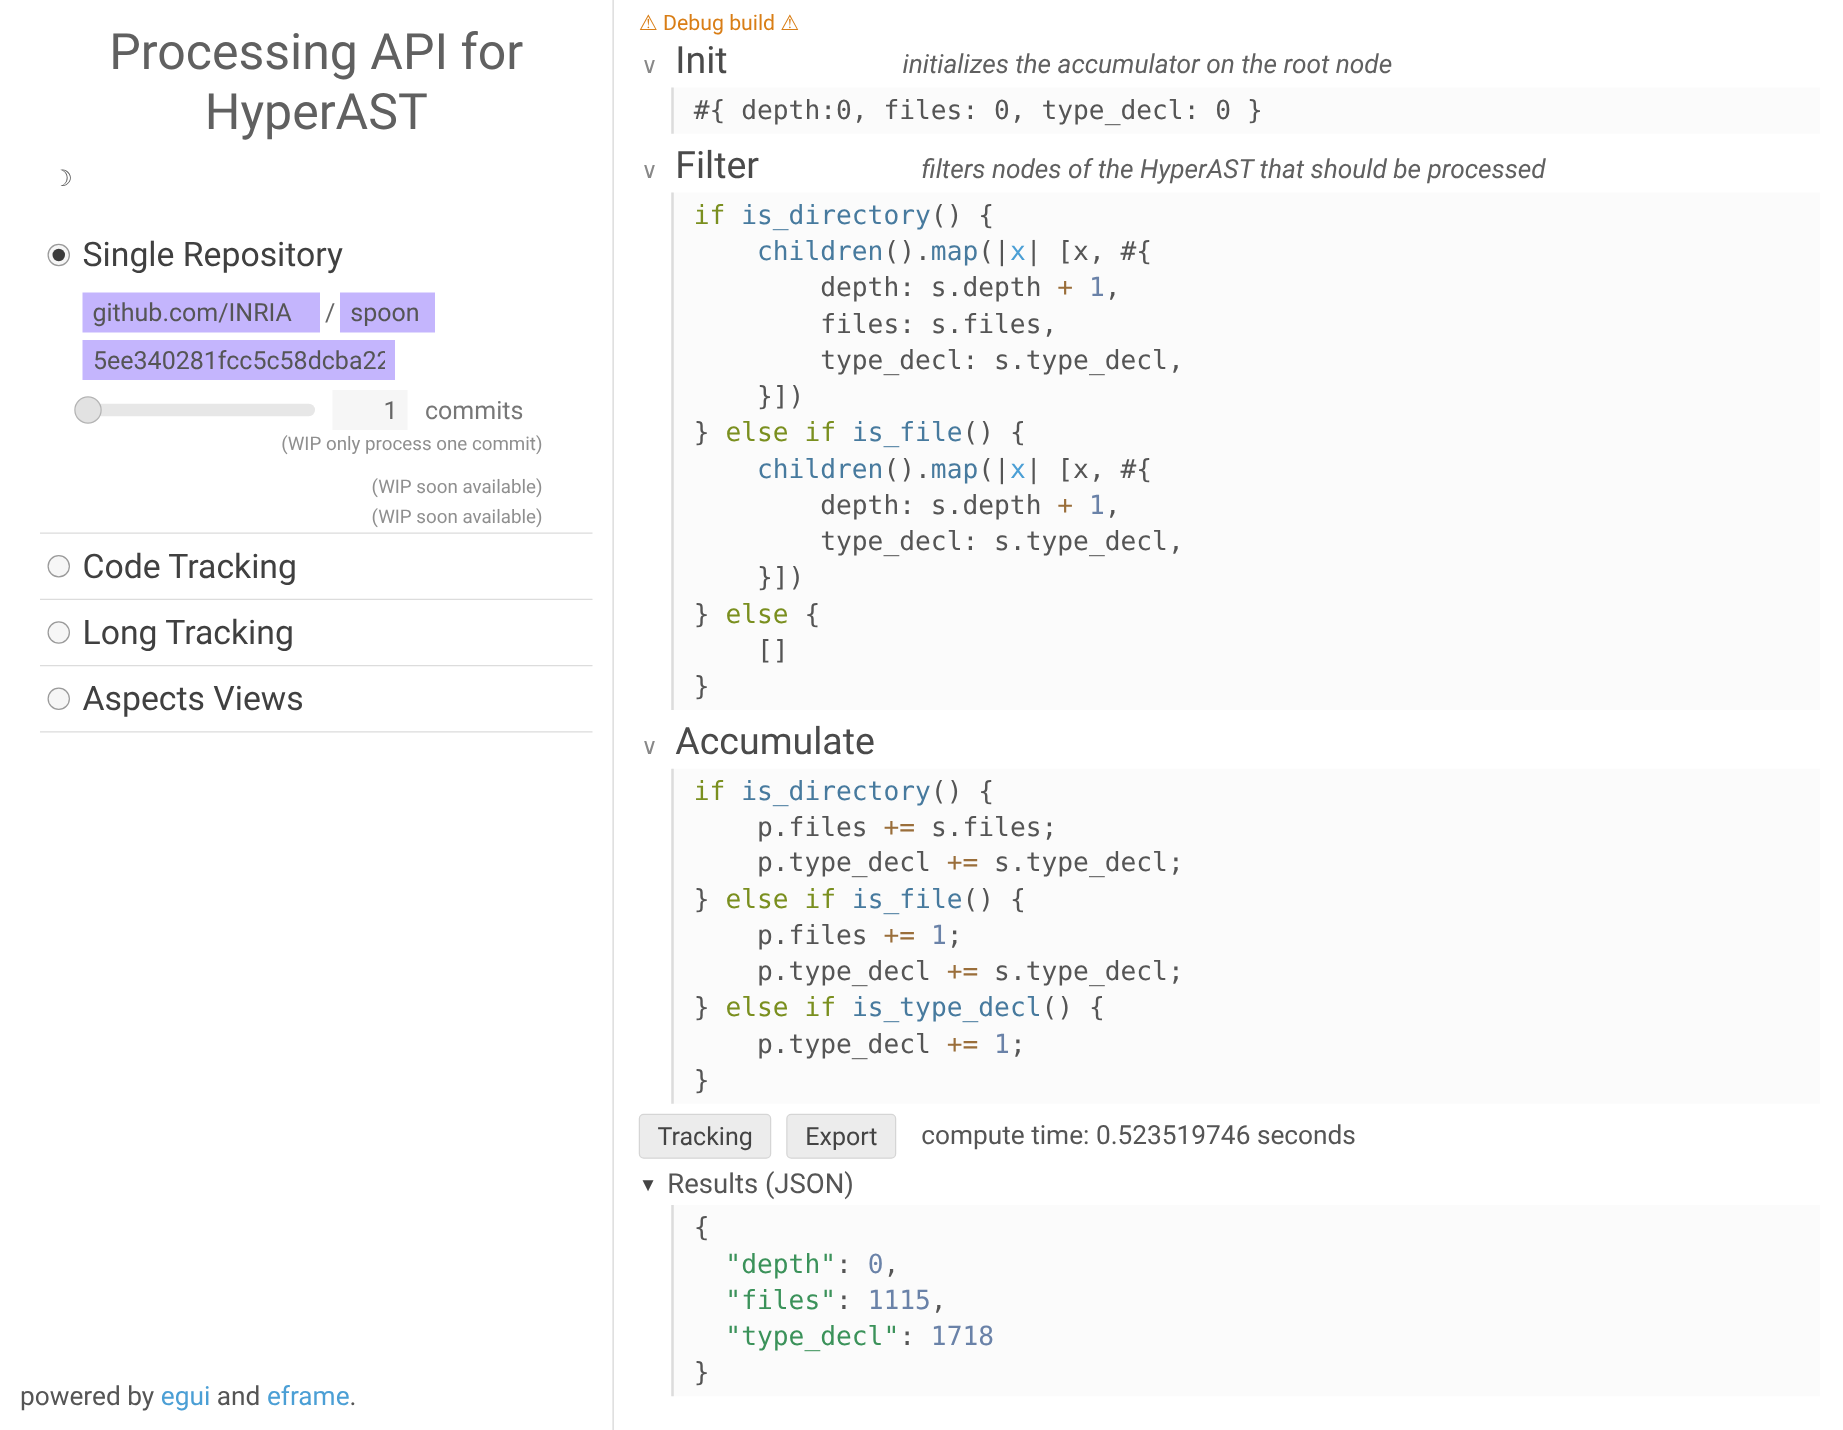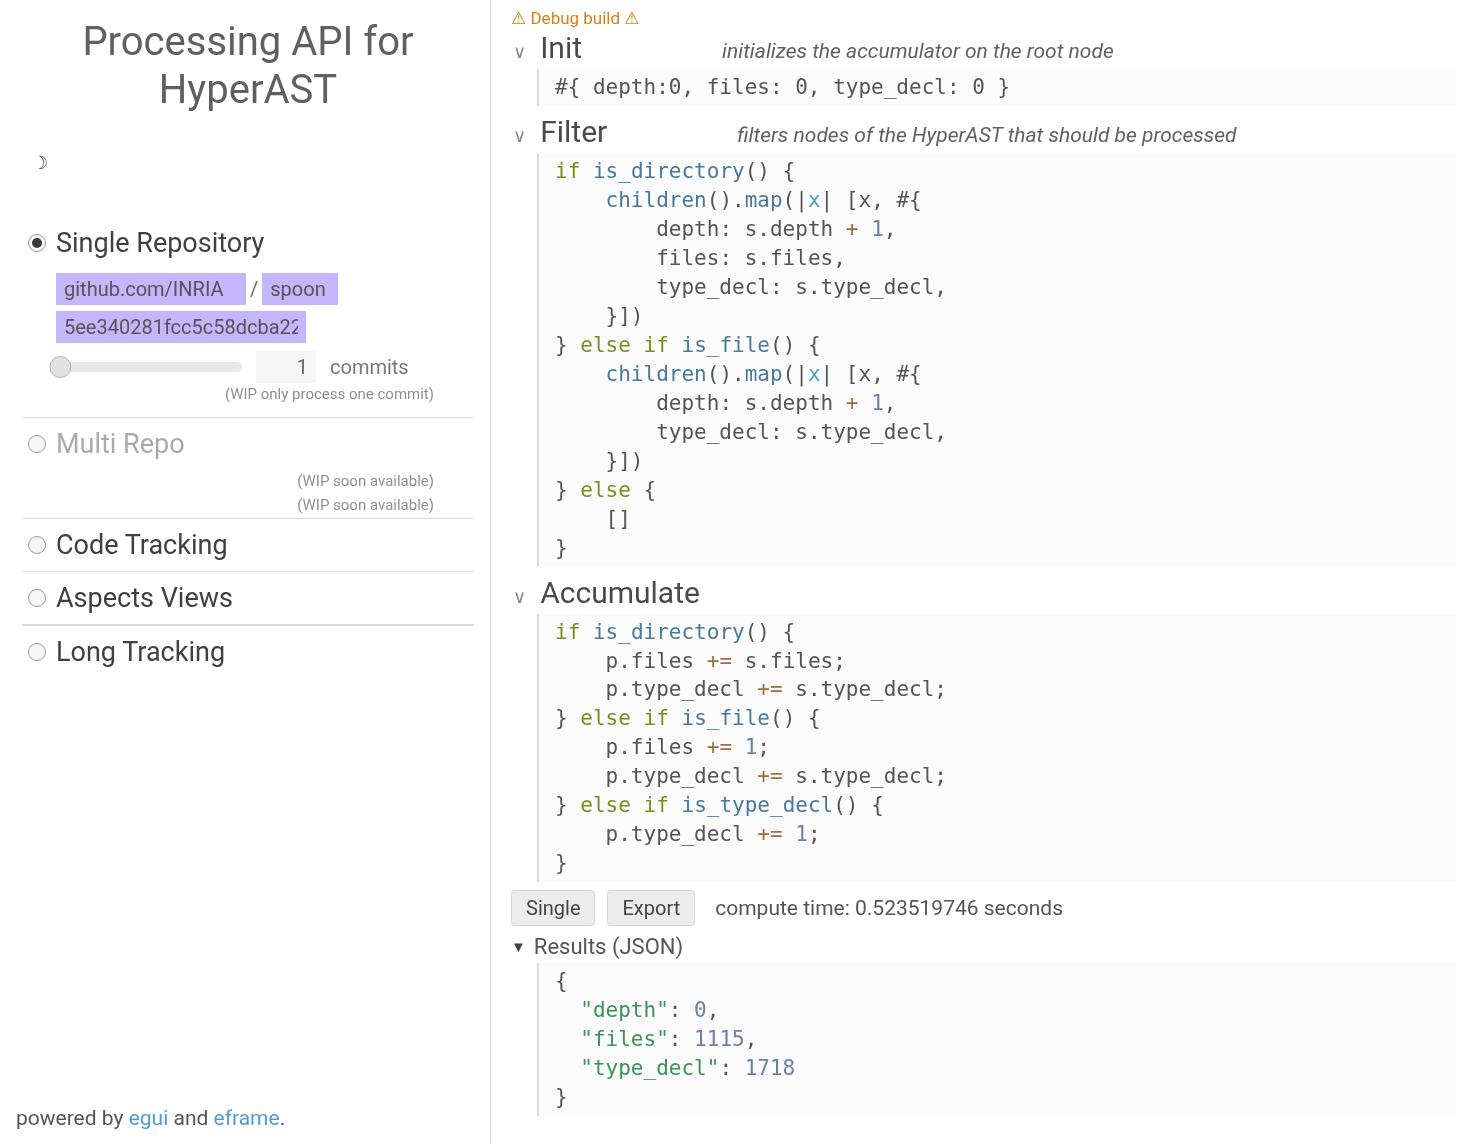--- a/index.html
+++ b/index.html
@@ -7,26 +7,25 @@
   font-family: -apple-system, BlinkMacSystemFont, "Segoe UI", Roboto, "Helvetica Neue", Arial, sans-serif;
   background: #ffffff;
   color: #3c3c3c;
   display: flex;
   width: 1474px;
   height: 1144px;
   font-size: 19px;
 }
 .sidebar {
   width: 490px;
-  padding: 8px 16px 16px 22px;
+  padding: 8px 16px 16px 32px;
   display: flex;
   flex-direction: column;
   position: relative;
   min-height: 1144px;
-  gap: 20px;
 }
 .app-title {
   font-size: 40px;
   font-weight: 400;
   color: #606060;
   text-align: center;
   line-height: 1.2;
   margin-top: 10px;
   margin-bottom: 18px;
 }
@@ -146,41 +145,37 @@
       <div class="slider-row">
         <div class="slider-track">
           <div class="slider-thumb"></div>
         </div>
         <input class="commit-count" value="1" style="">
         <span class="commits-label">commits</span>
       </div>
       <div class="wip-note">(WIP only process one commit)</div>
     </div>
 
-    <div class="nav-item disabled">
-      <span class="radio"></span>
-      <span>Multi Repo</span>
-    </div>
     <div class="wip-note">(WIP  soon available)</div>
 
     <div class="wip-note">(WIP  soon available)</div>
 
     <div class="nav-item enabled">
       <span class="radio"></span>
       <span>Code Tracking</span>
     </div>
 
+    <div class="nav-item enabled">
+      <span class="radio"></span>
+      <span>Long Tracking</span>
+    </div>
+
     <div class="nav-item enabled" style="border-bottom:1px solid #dcdcdc;">
       <span class="radio"></span>
       <span>Aspects Views</span>
-    </div>
-
-    <div class="nav-item enabled">
-      <span class="radio"></span>
-      <span>Long Tracking</span>
     </div>
   </div>
 
   <div class="footer">
     <span>powered by </span><span class="link">egui</span><span> and </span><span class="link">eframe</span><span>.</span>
   </div>
 </div>
 
 <div class="divider-vert"></div>
 
@@ -228,21 +223,21 @@
     <span class="tk-id">p.type_decl</span> <span class="tk-op">+=</span> <span class="tk-id">s.type_decl</span><span class="tk-pun">;</span>
 <span class="tk-pun">}</span> <span class="tk-kw">else</span> <span class="tk-kw">if</span> <span class="tk-fn">is_file</span><span class="tk-pun">() {</span>
     <span class="tk-id">p.files</span> <span class="tk-op">+=</span> <span class="tk-num">1</span><span class="tk-pun">;</span>
     <span class="tk-id">p.type_decl</span> <span class="tk-op">+=</span> <span class="tk-id">s.type_decl</span><span class="tk-pun">;</span>
 <span class="tk-pun">}</span> <span class="tk-kw">else</span> <span class="tk-kw">if</span> <span class="tk-fn">is_type_decl</span><span class="tk-pun">() {</span>
     <span class="tk-id">p.type_decl</span> <span class="tk-op">+=</span> <span class="tk-num">1</span><span class="tk-pun">;</span>
 <span class="tk-pun">}</span></div>
   </div>
 
   <div class="button-row">
-    <button class="btn">Single</button>
+    <button class="btn">Tracking</button>
     <button class="btn">Export</button>
     <span class="compute-time">compute time: 0.523519746 seconds</span>
   </div>
 
   <div class="results-header">
     <span class="disclosure">▼</span>
     <span>Results (JSON)</span>
   </div>
   <div class="code-block"><span class="tk-pun">{</span>
   <span class="tk-str">"depth"</span><span class="tk-pun">: </span><span class="tk-num">0</span><span class="tk-pun">,</span>

